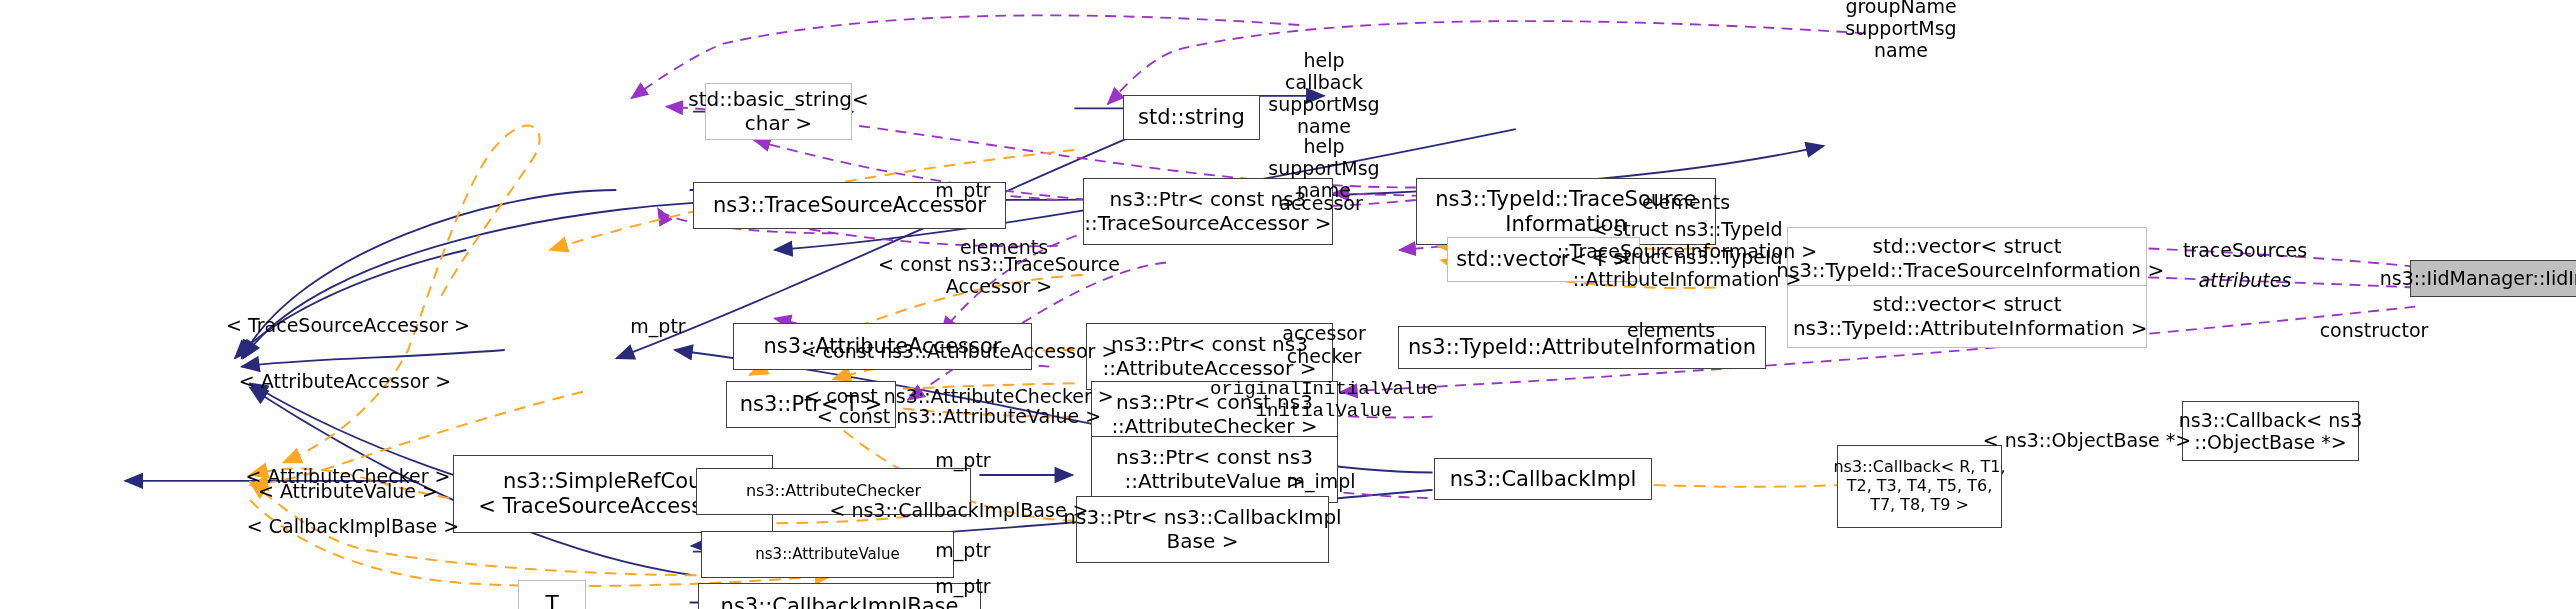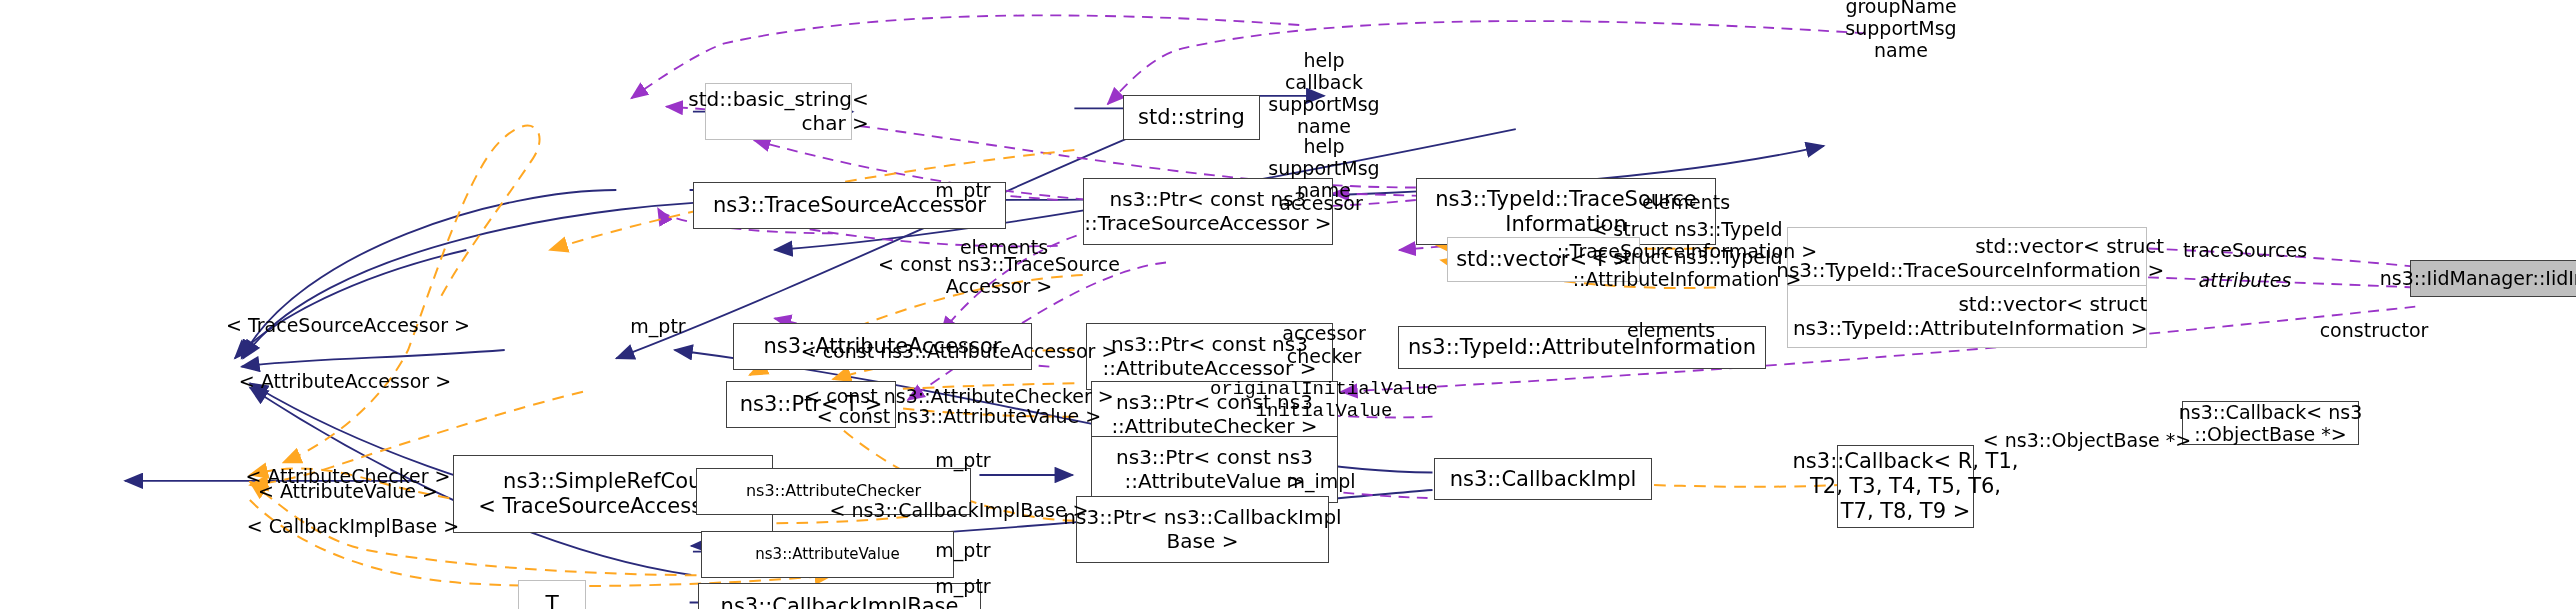--- a/index.html
+++ b/index.html
@@ -4,21 +4,21 @@
 <style>
   html,body{margin:0;padding:0;background:#ffffff;}
   #canvas{position:relative;width:2576px;height:610px;background:#ffffff;
           font-family:"DejaVu Sans","Liberation Sans",sans-serif;overflow:hidden;}
   svg.edges{position:absolute;left:0;top:0;width:2576px;height:610px;pointer-events:none;}
 
   .node{position:absolute;box-sizing:border-box;display:flex;align-items:center;
         justify-content:center;text-align:center;line-height:1.18;
         color:#000000;background:#ffffff;white-space:pre;}
   .node.solid{border:1.3px solid #404040;}
-  .node.light{border:1.1px solid #bfbfbf;text-align:right;}
+  .node.light{border:1.1px solid #bfbfbf;}
   .node.focus{border:1.5px solid #404040;background:#bfbfbf;}
 
   .elabel{position:absolute;color:#000000;white-space:pre;text-align:center;
           line-height:1.16;transform:translate(-50%,-50%);}
 </style>
 </head>
 <body>
 
 <div id="canvas">
 
@@ -121,24 +121,24 @@
 Base &gt;</div>
       <div class="node solid" style="left: 1416px; top: 178px; width: 300px; height: 67px; font-size: 21px;">ns3::TypeId::TraceSource
 Information</div>
       <div class="node light" style="left: 1447px; top: 237px; width: 193px; height: 45px; font-size: 21px;">std::vector&lt; T &gt;</div>
       <div class="node solid" style="left: 1398px; top: 326px; width: 368px; height: 43px; font-size: 21px;">ns3::TypeId::AttributeInformation</div>
       <div class="node solid" style="left: 1434px; top: 458px; width: 218px; height: 42px; font-size: 21px;">ns3::CallbackImpl</div>
       <div class="node light" style="left: 1787px; top: 227px; width: 360px; height: 63px; font-size: 20px;">std::vector&lt; struct
  ns3::TypeId::TraceSourceInformation &gt;</div>
       <div class="node light" style="left: 1787px; top: 285px; width: 360px; height: 63px; font-size: 20px;">std::vector&lt; struct
  ns3::TypeId::AttributeInformation &gt;</div>
-      <div class="node solid" style="left: 1837px; top: 445px; width: 137px; height: 83px; font-size: 21px;">ns3::Callback&lt; R, T1,
+      <div class="node solid" style="left: 1837px; top: 445px; width: 165px; height: 83px; font-size: 16px;">ns3::Callback&lt; R, T1,
 T2, T3, T4, T5, T6,
 T7, T8, T9 &gt;</div>
-      <div class="node solid" style="left: 2182px; top: 401px; width: 177px; height: 44px; font-size: 19px;">ns3::Callback&lt; ns3
+      <div class="node solid" style="left: 2182px; top: 401px; width: 177px; height: 60px; font-size: 19px;">ns3::Callback&lt; ns3
 ::ObjectBase *&gt;</div>
       <div class="node focus" style="left: 2410px; top: 260px; width: 238px; height: 37px; font-size: 19px;">ns3::IidManager::IidInformation</div>
     </div>
   <div id="labels-layer">
       <div class="elabel" style="left: 1901px; top: 28px; font-size: 19px;">groupName
 supportMsg
 name</div>
       <div class="elabel" style="left: 1324px; top: 93px; font-size: 19px;">help
 callback
 supportMsg

